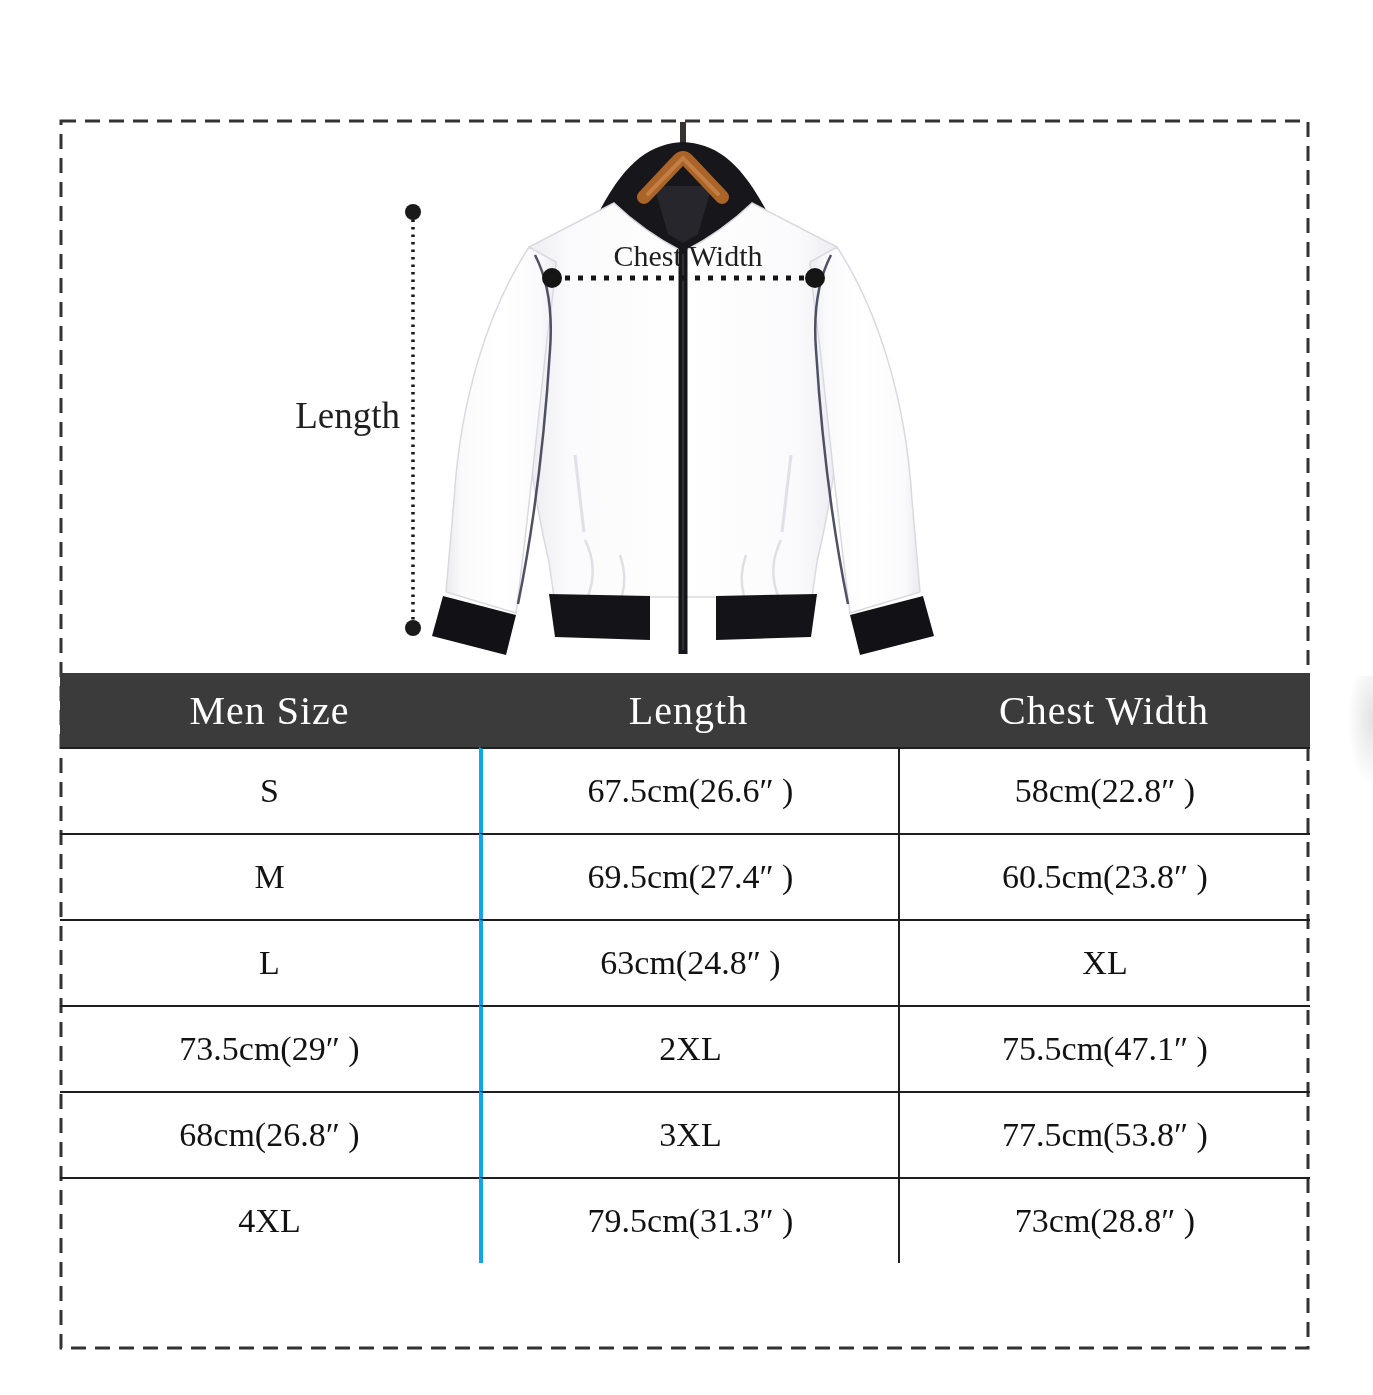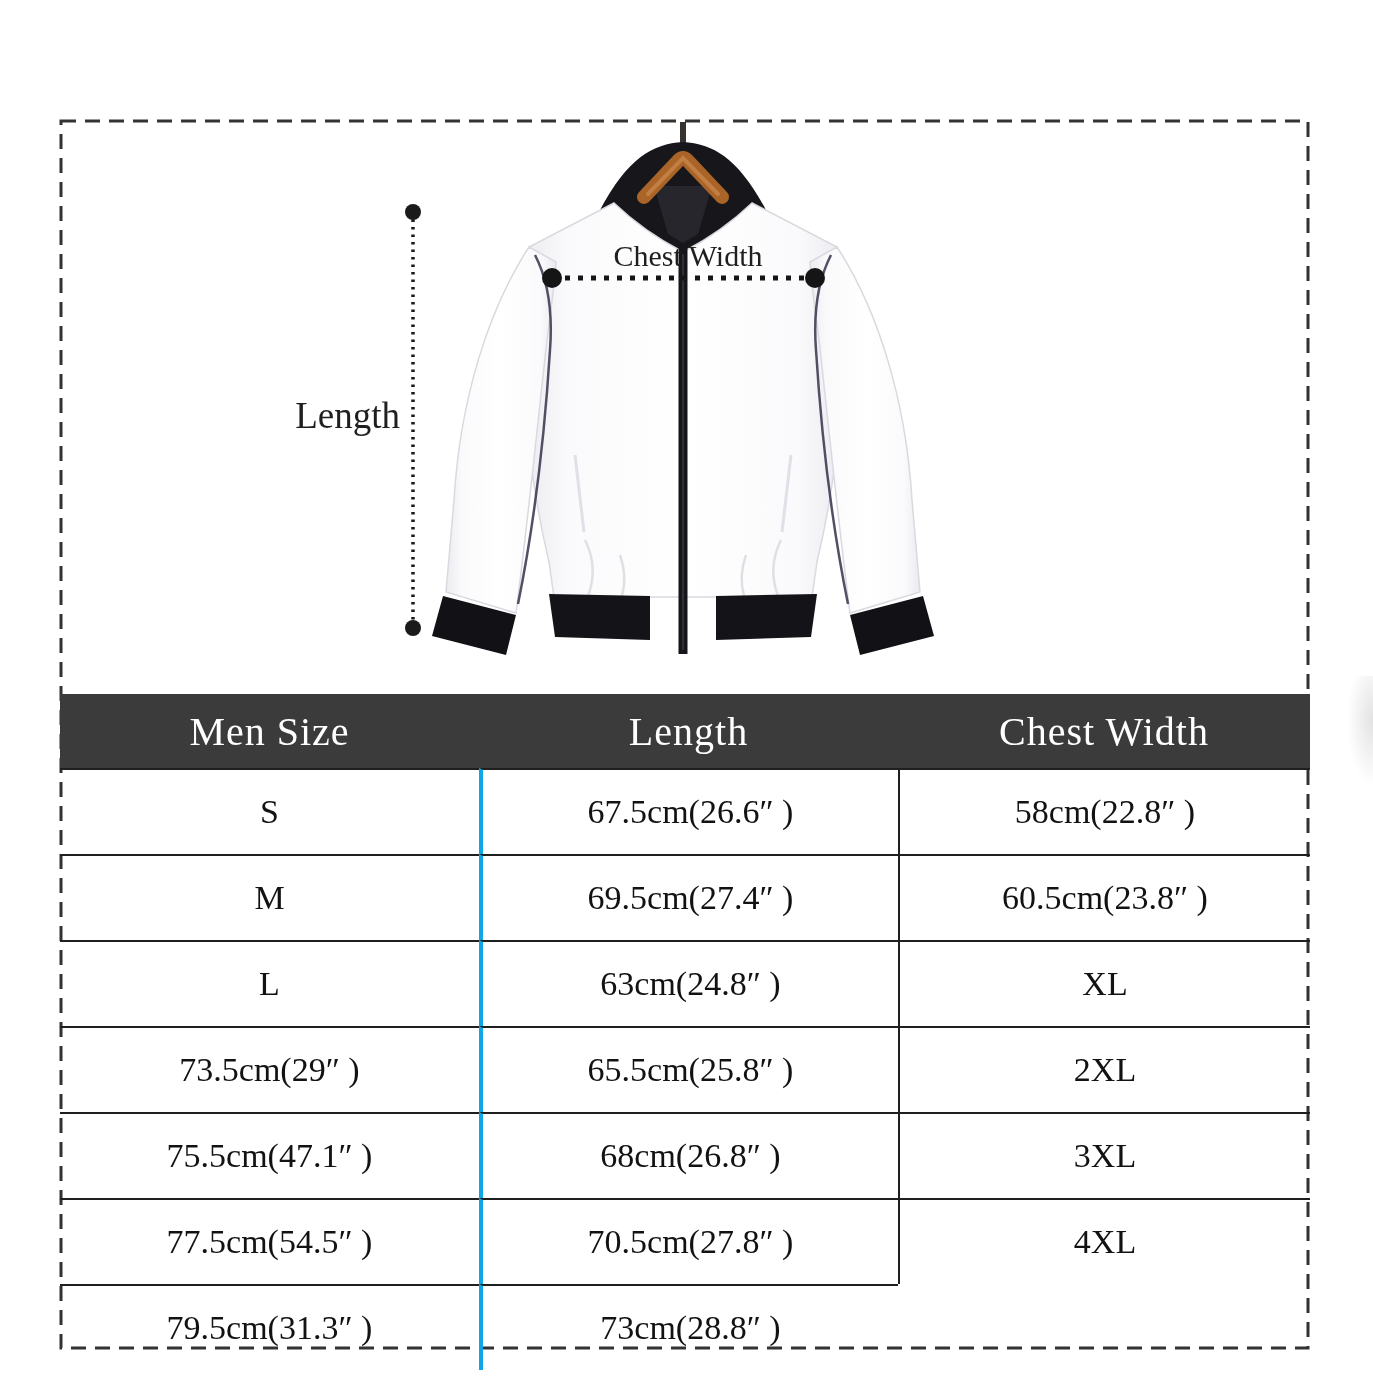--- a/index.html
+++ b/index.html
@@ -7,21 +7,20 @@
     position:relative;width:1373px;height:1395px;background:#ffffff;
     font-family:"Liberation Serif","DejaVu Serif",serif;overflow:hidden;
   }
   .layer{position:absolute;left:0;top:0;}
 
   
   .size-table{
     position:absolute;left:60px;top:673px;width:1250px;height:676px;
     display:grid;grid-template-columns:419px 419px 412px;
     grid-template-rows:74px repeat(7,86px);
-    margin-top:21px;
   }
   .size-table .th{
     background:#3b3b3b;color:#ffffff;font-size:40px;letter-spacing:1px;
     display:flex;align-items:center;justify-content:center;
   }
   .size-table .cell{
     display:flex;align-items:center;justify-content:center;
     font-size:34px;color:#121212;box-sizing:border-box;
     border-top:2px solid #1f1f1f;background:transparent;
   }
@@ -122,29 +121,27 @@
 
     <div class="cell">M</div>
     <div class="cell">69.5cm(27.4″ )</div>
     <div class="cell">60.5cm(23.8″ )</div>
 
     <div class="cell">L</div>
     <div class="cell">63cm(24.8″ )</div>
 
     <div class="cell">XL</div>
     <div class="cell">73.5cm(29″ )</div>
-    <div class="cell">65.5cm(25.8″ )</div>
 
     <div class="cell">2XL</div>
     <div class="cell">75.5cm(47.1″ )</div>
     <div class="cell">68cm(26.8″ )</div>
 
     <div class="cell">3XL</div>
-    <div class="cell">77.5cm(54.5″ )</div>
-    <div class="cell">70.5cm(27.8″ )</div>
+    <div class="cell">77.5cm(53.8″ )</div>
 
     <div class="cell">4XL</div>
     <div class="cell">79.5cm(31.3″ )</div>
     <div class="cell">73cm(28.8″ )</div>
   </div>
 
   <div class="edge-smudge"></div>
 </div>
 
 </body></html>

